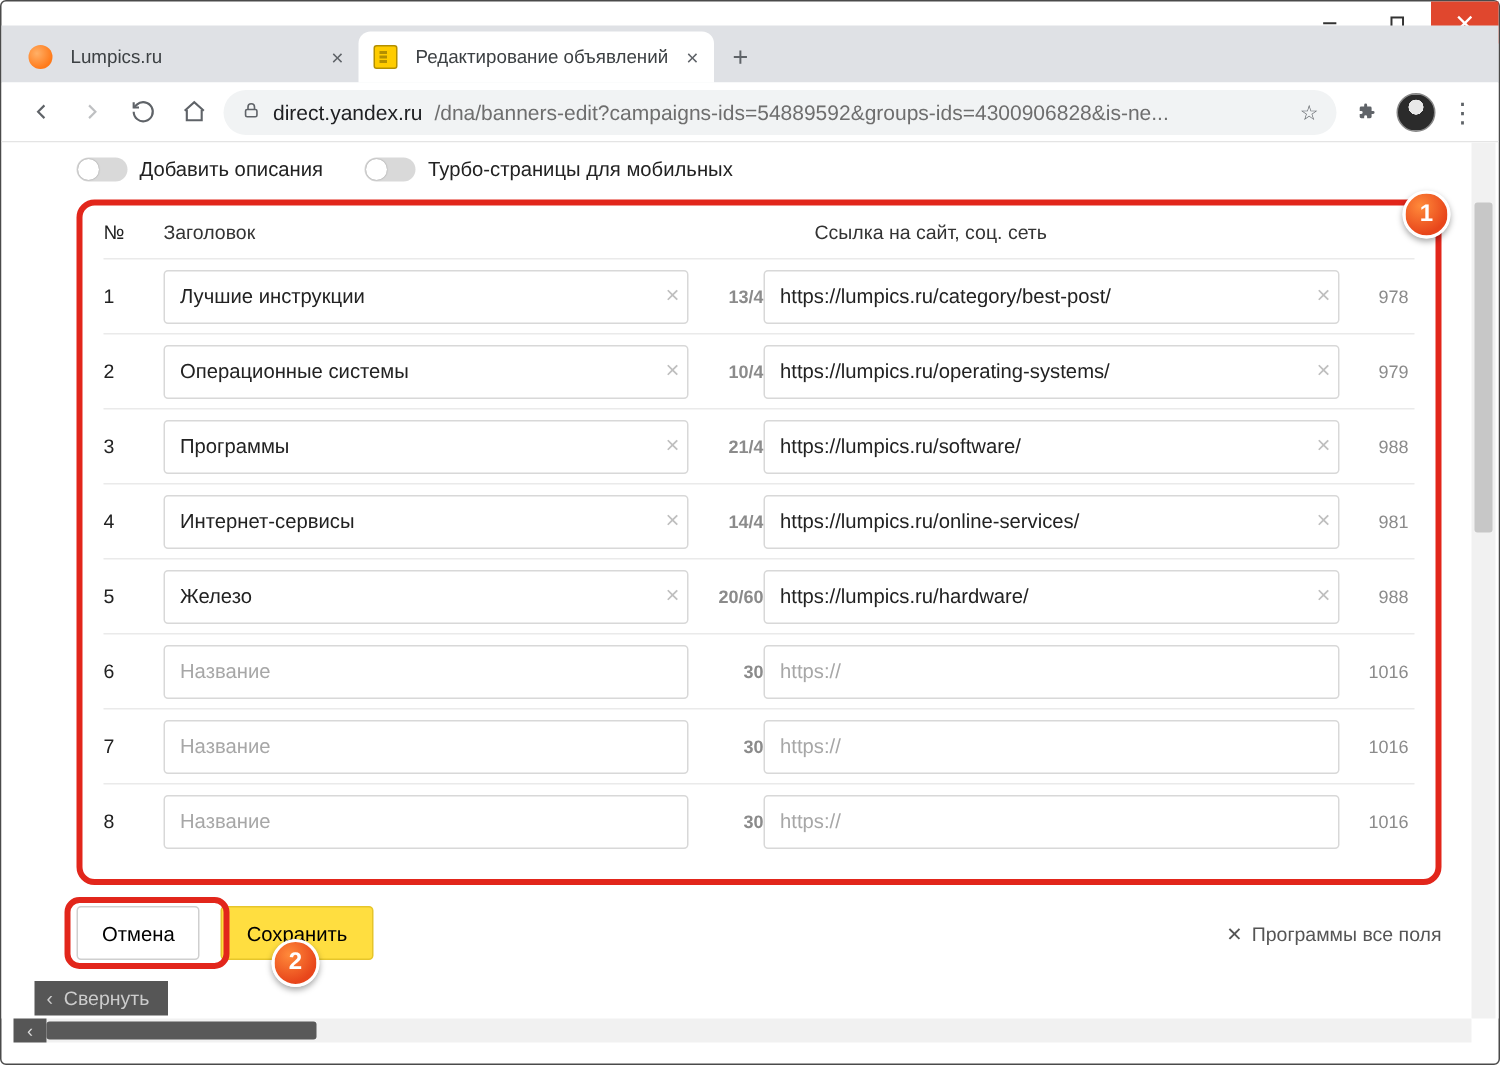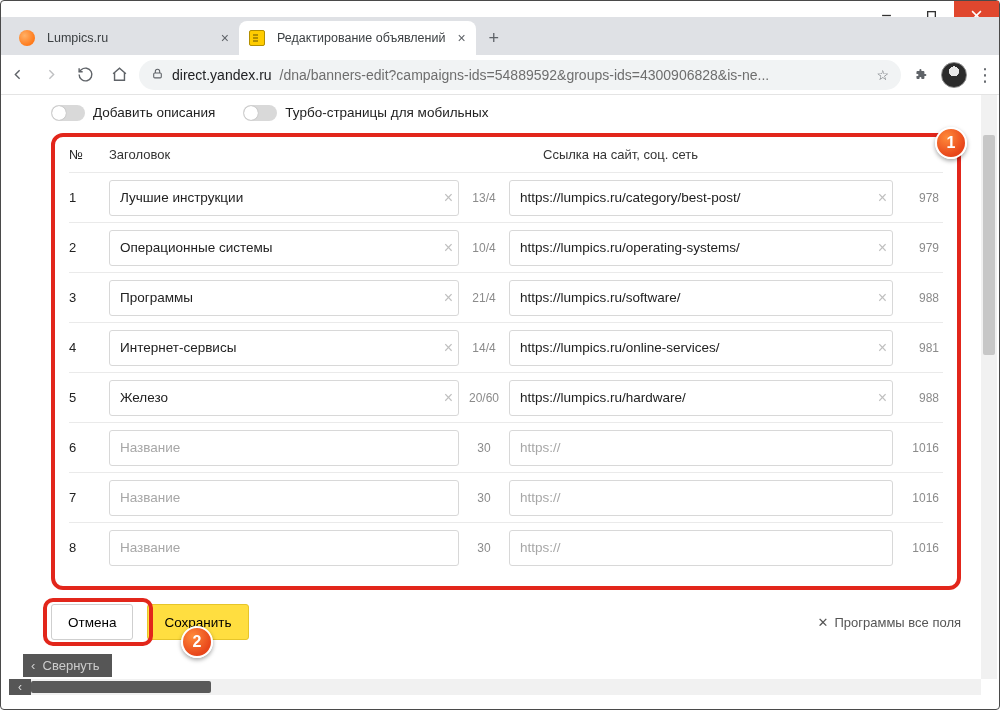--- a/index.html
+++ b/index.html
@@ -17,21 +17,21 @@
   .tab { height: 34px; min-width: 230px; display: flex; align-items: center; gap: 12px; padding: 0 10px; font-size: 12.5px; color: #3c4043; position: relative; }
   .tab.active { background: #ffffff; border-top-left-radius: 8px; border-top-right-radius: 8px; }
   .tab .favicon { width: 16px; height: 16px; display: inline-flex; align-items: center; justify-content: center; }
   .tab .favicon.orange { background: radial-gradient(circle at 35% 35%, #ffb067, #ff7a1a 70%); border-radius: 50%; }
   .tab .favicon.yellow { width:16px; height:16px; background:#ffcc00; border:1px solid #b38f00; border-radius:2px; position:relative;}
   .tab .favicon.yellow::after{content:"";position:absolute;left:3px;right:6px;top:3px;height:2px;background:#b38f00;box-shadow:0 3px 0 #b38f00,0 6px 0 #b38f00;}
   .tab .tab-x { margin-left: auto; color: #5f6368; cursor: pointer; font-size: 14px;}
   .newtab { width: 28px; height: 28px; display:flex;align-items:center;justify-content:center;color:#5f6368;font-size:18px;cursor:pointer;margin-left:4px;margin-bottom:3px;}
 
   
-  .toolbar { position:absolute; top:54px; left:0; right:0; height:40px; background:#fff; display:flex; align-items:center; gap:6px; padding:0 2px; border-bottom:1px solid #e4e4e4;}
+  .toolbar { position:absolute; top:54px; left:0; right:0; height:40px; background:#fff; display:flex; align-items:center; gap:6px; padding:0 12px; border-bottom:1px solid #e4e4e4;}
   .navico { width:28px;height:28px;display:flex;align-items:center;justify-content:center;color:#5f6368;border-radius:50%;cursor:pointer;}
   .navico svg{width:17px;height:17px;}
   .addr { flex:1; height:30px; background:#f1f3f4; border-radius:15px; display:flex; align-items:center; padding:0 12px; font-size:14px; color:#202124; gap:8px;}
   .addr .lock{color:#5f6368;}
   .addr .host{color:#202124;}
   .addr .path{color:#6e6e6e;}
   .addr .star{margin-left:auto;color:#5f6368;}
   .avatar{width:26px;height:26px;border-radius:50%;background:radial-gradient(circle at 50% 35%, #e8e8e8 25%, #2b2b2b 26%);border:1px solid #888;}
   .menu3 { font-size:18px;color:#5f6368;width:24px;text-align:center;cursor:pointer;}
 
@@ -61,21 +61,21 @@
   .tblhead .c-link{flex:1;padding-left:44px;}
 
   .row { display:flex; align-items:center; height:50px; border-top:1px solid #eaeaea;}
   .row:first-of-type{border-top:1px solid #eaeaea;}
   .c-num{width:40px;font-size:13px;color:#222;}
   .inputwrap{position:relative;}
   .inputwrap input{width:100%;height:36px;border:1px solid #d8d8d8;border-radius:3px;padding:0 28px 0 10px;font-size:13.5px;color:#222;background:#fff;}
   .inputwrap input::placeholder{color:#a7a7a7;}
   .inputwrap .clr{position:absolute;right:6px;top:50%;transform:translateY(-50%);color:#bfbfbf;font-size:16px;cursor:pointer;line-height:1;}
   .c-title{width:350px;}
-  .c-count{width:50px;text-align:center;font-size:12px;color:#8b8b8b;}
+  .c-count{width:50px;text-align:right;font-size:12px;color:#8b8b8b;font-weight:bold;}
   .c-link{flex:1;}
   .c-lcount{width:50px;text-align:right;font-size:12px;color:#8b8b8b;padding-right:4px;}
 
   
   .btnrow { position:relative; display:flex; align-items:center; gap:14px; margin-top:14px;}
   .btn { height:36px; padding:0 16px; border:1px solid #cfcfcf; border-radius:3px; font-size:13.5px; background:#fff; cursor:pointer; display:flex;align-items:center;}
   .btn.primary{background:#ffde40;border-color:#e6c52a;}
   .btnrow .hl2{position:absolute;left:-8px;top:-6px;width:110px;height:48px;border:4px solid #e2261b;border-radius:10px;pointer-events:none;}
   .btnrow .badge{left:130px;top:22px;}
   .clearall{margin-left:auto;font-size:13px;color:#555;display:flex;align-items:center;gap:6px;cursor:pointer;}

